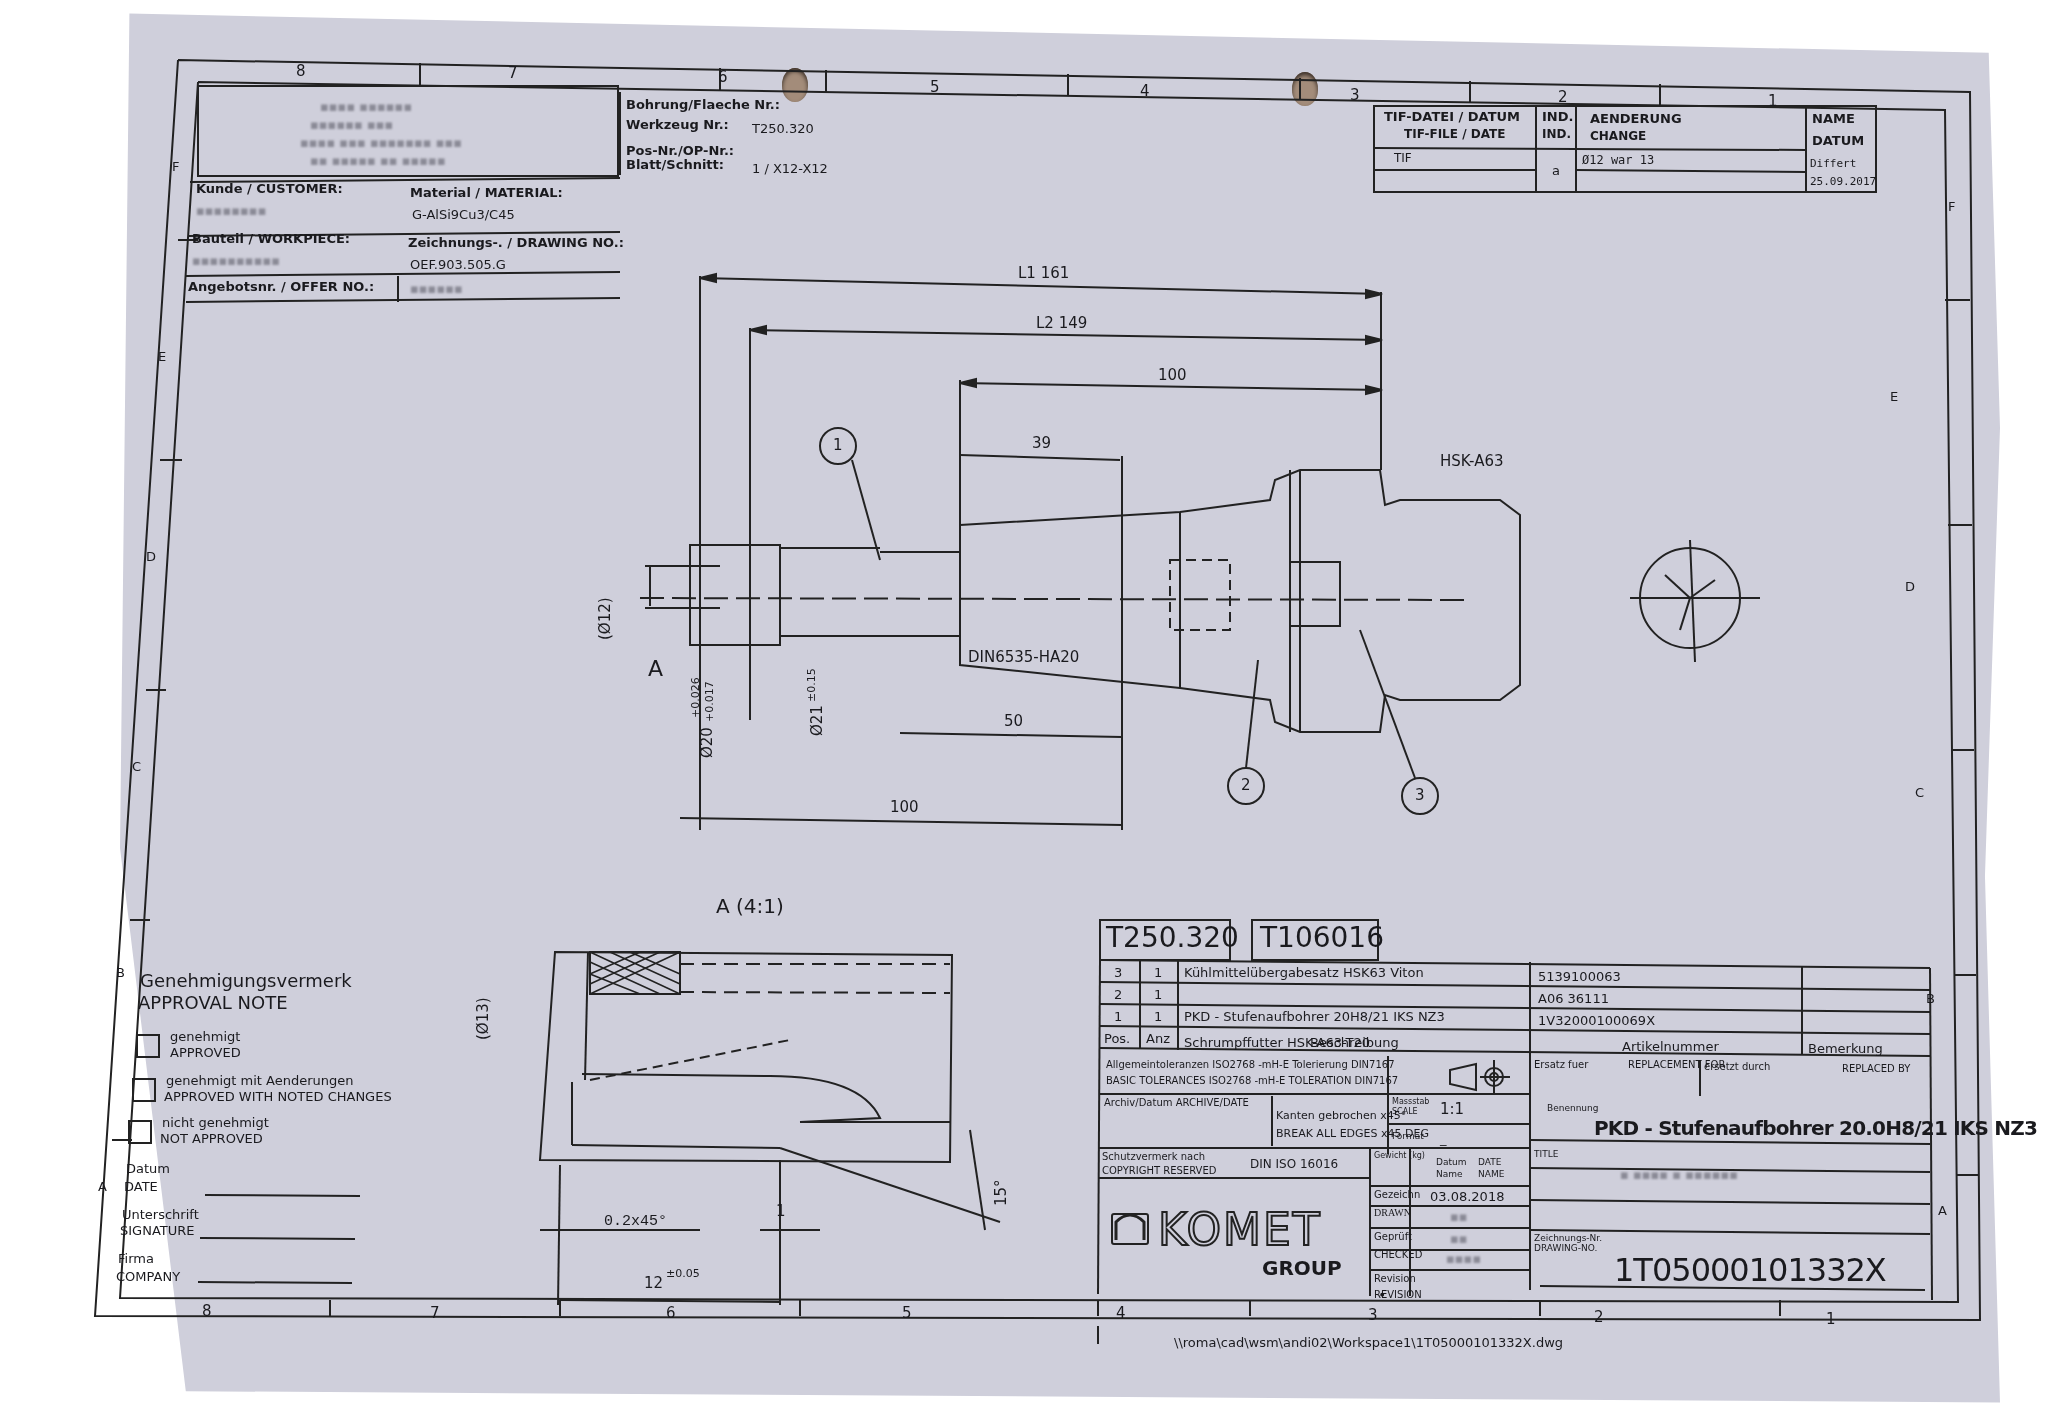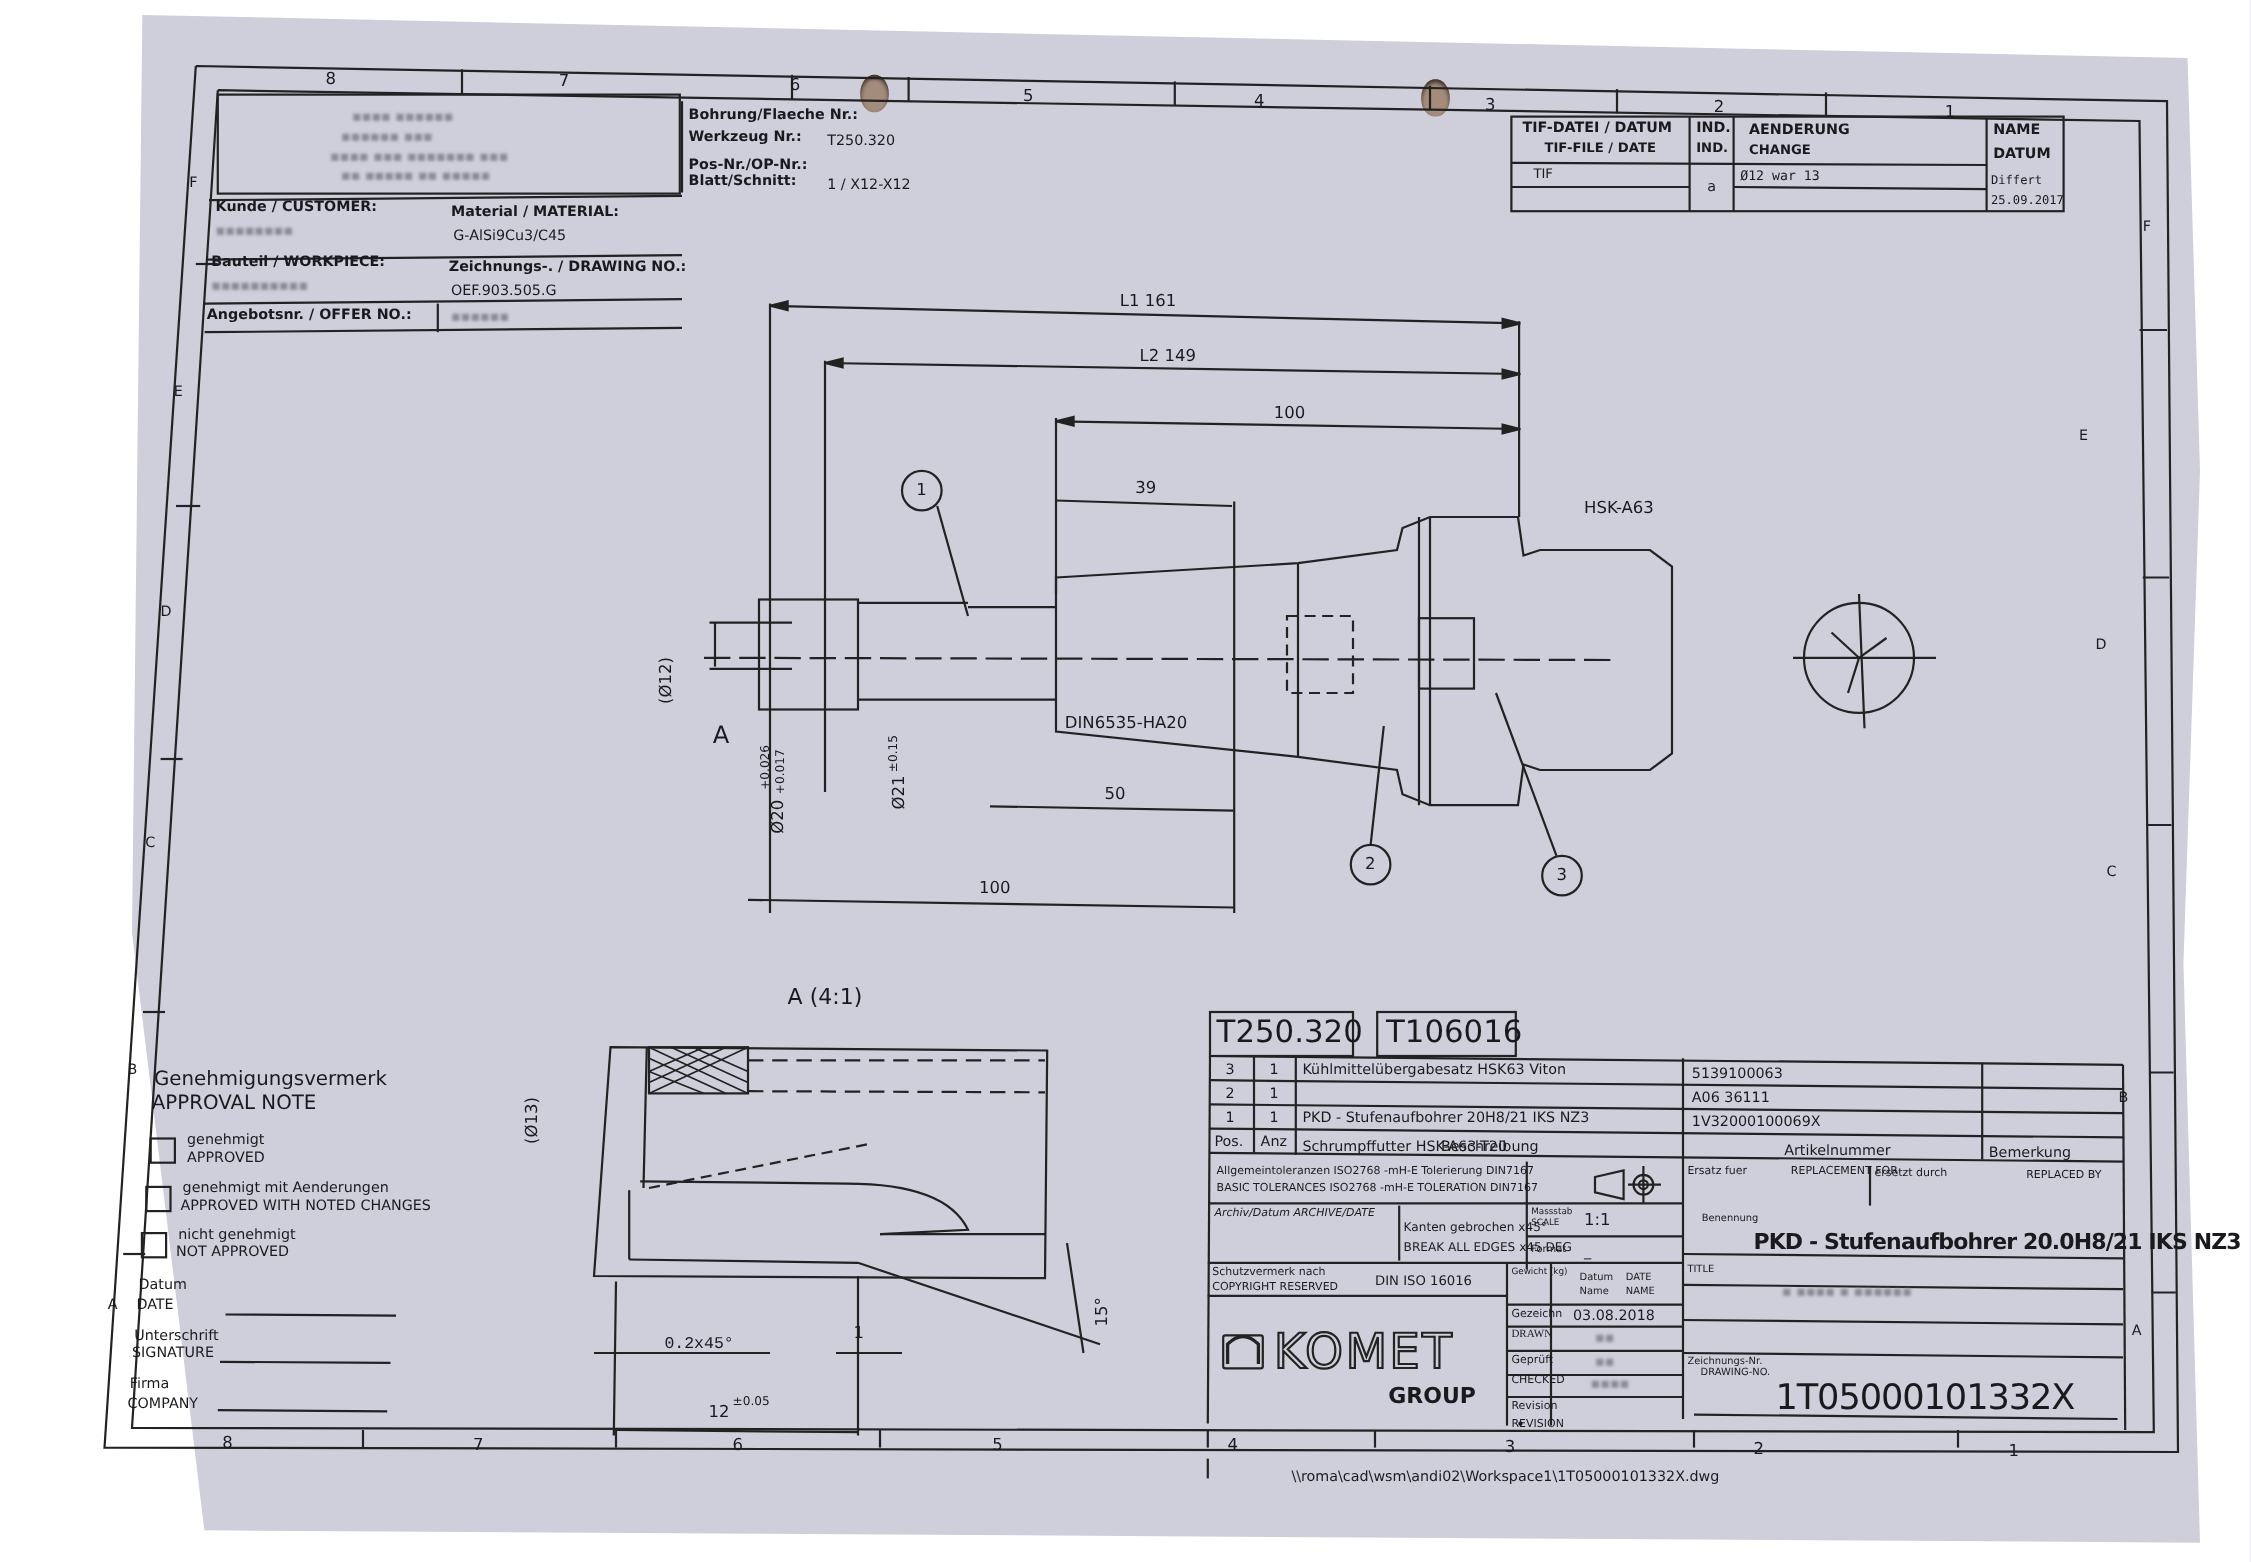--- a/index.html
+++ b/index.html
@@ -340,21 +340,21 @@
   <div class="t sm" style="left:1808px;top:1042px;">Bemerkung</div>
 </div>
 
 <div class="t" style="left:1106px;top:1060px;font-size:10px;">Allgemeintoleranzen ISO2768 -mH-E  Tolerierung DIN7167</div>
 <div class="t" style="left:1106px;top:1076px;font-size:10px;">BASIC TOLERANCES ISO2768 -mH-E  TOLERATION DIN7167</div>
 <div class="t" style="left:1534px;top:1060px;font-size:10px;">Ersatz fuer</div>
 <div class="t" style="left:1628px;top:1060px;font-size:10px;">REPLACEMENT FOR</div>
 <div class="t" style="left:1704px;top:1062px;font-size:10px;">ersetzt durch</div>
 <div class="t" style="left:1842px;top:1064px;font-size:10px;">REPLACED BY</div>
 
-<div class="t" style="left:1104px;top:1098px;font-size:10px;font-style:italic;">Archiv/Datum  ARCHIVE/DATE</div>
+<div class="t" style="left:1104px;top:1098px;font-size:10px;">Archiv/Datum  ARCHIVE/DATE</div>
 <div class="t" style="left:1276px;top:1110px;font-size:11px;">Kanten gebrochen  x45°</div>
 <div class="t" style="left:1276px;top:1128px;font-size:11px;">BREAK ALL EDGES  x45 DEG</div>
 <div class="t" style="left:1392px;top:1098px;font-size:8px;">Massstab</div>
 <div class="t" style="left:1392px;top:1108px;font-size:8px;">SCALE</div>
 <div class="t md" style="left:1440px;top:1102px;">1:1</div>
 <div class="t" style="left:1392px;top:1132px;font-size:9px;">Format</div>
 <div class="t sm" style="left:1440px;top:1132px;">_</div>
 
 <div class="t" style="left:1534px;top:1104px;font-size:9px;padding-left:13px;">Benennung</div>
 <div class="t bold" style="left:1594px;top:1118px;font-size:20px;letter-spacing:-0.8px;">PKD - Stufenaufbohrer 20.0H8/21 IKS NZ3</div>
@@ -375,20 +375,20 @@
 <div class="t sm" style="left:1430px;top:1190px;">03.08.2018</div>
 <div class="t sm blur" style="left:1450px;top:1210px;">▪▪</div>
 <div class="t" style="left:1374px;top:1232px;font-size:10px;">Geprüft</div>
 <div class="t" style="left:1374px;top:1250px;font-size:10px;">CHECKED</div>
 <div class="t sm blur" style="left:1450px;top:1232px;">▪▪</div>
 <div class="t sm blur" style="left:1446px;top:1252px;">▪▪▪▪</div>
 <div class="t" style="left:1374px;top:1274px;font-size:10px;">Revision</div>
 <div class="t" style="left:1374px;top:1290px;font-size:10px;">REVISION</div>
 
 <div class="t" style="left:1534px;top:1234px;font-size:9px;">Zeichnungs-Nr.</div>
-<div class="t" style="left:1534px;top:1244px;font-size:9px;margin-left:12px;">DRAWING-NO.</div>
+<div class="t" style="left:1534px;top:1244px;font-size:9px;">DRAWING-NO.</div>
 <div class="t" style="left:1614px;top:1254px;font-size:32px;letter-spacing:-1px;">1T05000101332X</div>
 
 <div class="t" style="left:1158px;top:1208px;font-size:44px;color:transparent;-webkit-text-stroke:2px #222;letter-spacing:2px;">KOMET</div>
 <div class="t bold" style="left:1262px;top:1258px;font-size:20px;">GROUP</div>
 <div class="t" style="left:1380px;top:1292px;font-size:5px;">●</div>
 
 <div class="t sm" style="left:1174px;top:1336px;">\\roma\cad\wsm\andi02\Workspace1\1T05000101332X.dwg</div>
 
 </body></html>

